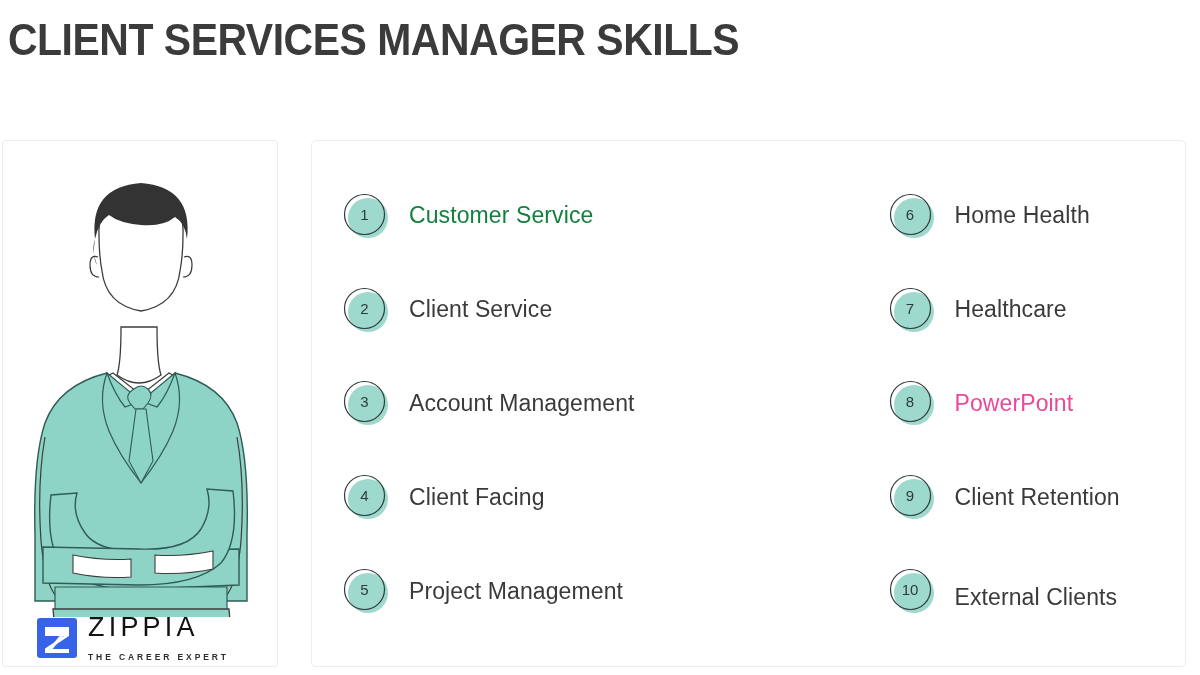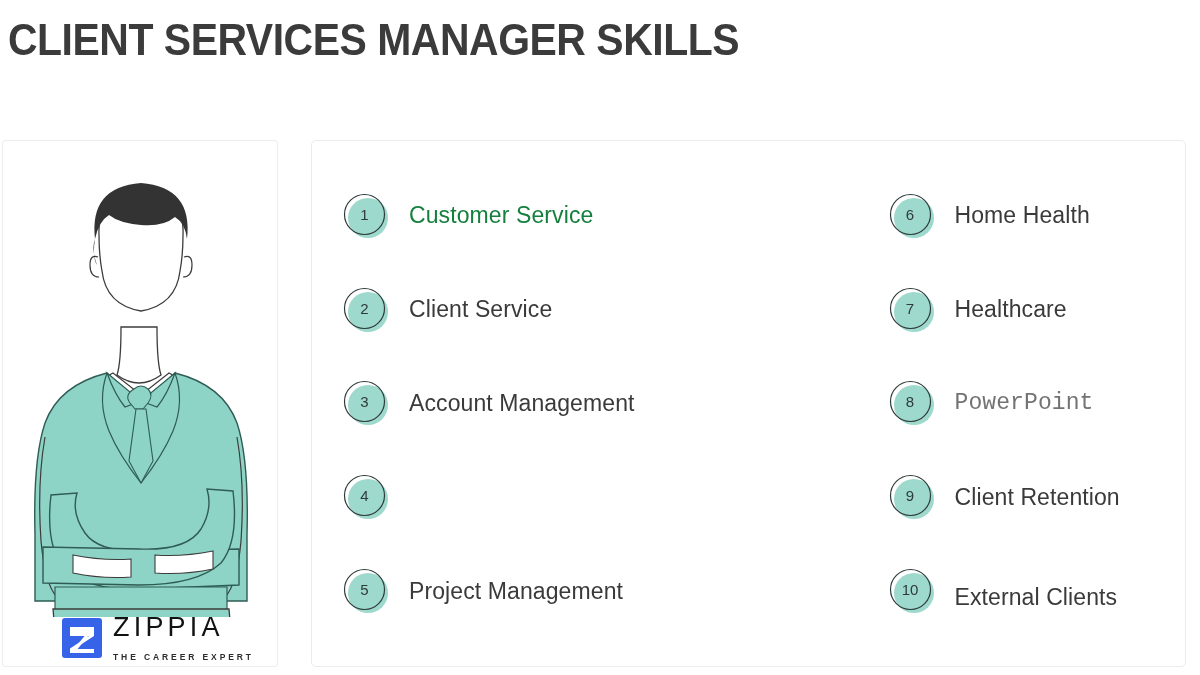--- a/index.html
+++ b/index.html
@@ -42,21 +42,21 @@
   }
   .illus-svg{
     position:absolute;
     left:-8px; top:-24px;
     width:292px; height:500px;
   }
 
   
   .logo{
     position:absolute;
-    left:60px; top:614px;
+    left:35px; top:614px;
     display:flex;
     align-items:center;
     gap:9px;
   }
   .logo-mark{ width:44px; height:44px; display:block; }
   .logo-text{
     display:flex;
     flex-direction:column;
     justify-content:center;
   }
@@ -261,30 +261,31 @@
           <span class="skill-label" style="color: rgb(58, 58, 58);">Account Management</span>
         </div>
         <div class="skill-item">
           <div class="badge">
             <div class="badge-fill" style="background: rgb(158, 217, 205);"></div>
             <svg class="badge-ring" viewBox="0 0 43 43">
               <circle cx="21.5" cy="21.5" r="20" fill="none" stroke="#2f3b3a" stroke-width="1.2"></circle>
             </svg>
             <span class="badge-num">8</span>
           </div>
-          <span class="skill-label" style="color: #737373; font-family: Liberation Mono, monospace;">PowerPoint</span>
+          <span class="skill-label" style="color: #ec4899;">PowerPoint</span>
         </div>
         <div class="skill-item">
           <div class="badge">
             <div class="badge-fill" style="background: rgb(158, 217, 205);"></div>
             <svg class="badge-ring" viewBox="0 0 43 43">
               <circle cx="21.5" cy="21.5" r="20" fill="none" stroke="#2f3b3a" stroke-width="1.2"></circle>
             </svg>
             <span class="badge-num">4</span>
           </div>
+          <span class="skill-label" style="color: rgb(58, 58, 58);">Client Facing</span>
         </div>
         <div class="skill-item">
           <div class="badge">
             <div class="badge-fill" style="background: rgb(158, 217, 205);"></div>
             <svg class="badge-ring" viewBox="0 0 43 43">
               <circle cx="21.5" cy="21.5" r="20" fill="none" stroke="#2f3b3a" stroke-width="1.2"></circle>
             </svg>
             <span class="badge-num">9</span>
           </div>
           <span class="skill-label" style="color: rgb(58, 58, 58);">Client Retention</span>

